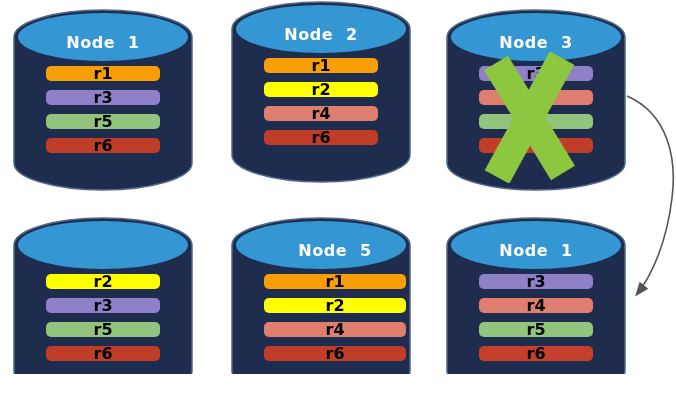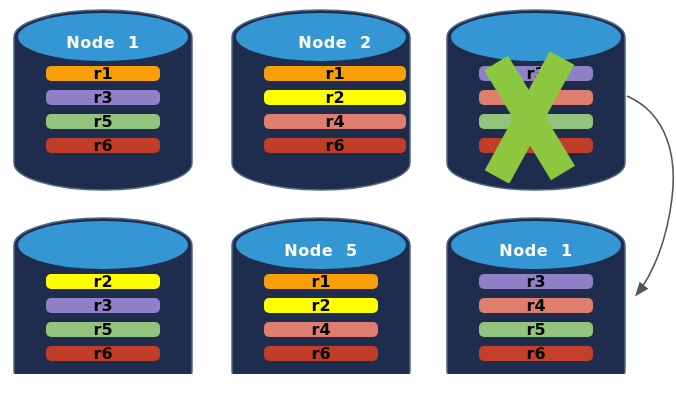--- a/index.html
+++ b/index.html
@@ -6,24 +6,24 @@
   .canvas {
     position: relative;
     width: 676px;
     height: 374px;
     background: #ffffff;
     overflow: hidden;
     font-family: "DejaVu Sans", "Liberation Sans", sans-serif;
   }
   .node { position: absolute; width: 180px; height: 183px; }
   .pos-1 { left: 13px;  top: 8px; }
-  .pos-2 { left: 231px; top: 8px; padding-left: 28px; }
+  .pos-2 { left: 231px; top: 0; }
   .pos-3 { left: 446px; top: 8px; }
   .pos-4 { left: 13px;  top: 216px; }
-  .pos-5 { left: 231px; top: 216px; }
+  .pos-5 { left: 231px; top: 216px; padding-left: 28px; }
   .pos-6 { left: 446px; top: 216px; }
   .cyl { position: absolute; left: 0; top: 0; }
   .node-title {
     position: absolute;
     left: 0; right: 0; top: 18px;
     height: 34px; line-height: 34px;
     text-align: center;
     color: #ffffff;
     font-size: 16px;
     font-weight: bold;
@@ -106,20 +106,21 @@
           <span>r6</span>
         </div>
     </div>
   </div>
 
   <div class="node pos-3">
     <svg class="cyl" width="180" height="183" viewBox="0 0 180 183">
       <path stroke-width="1.5" d="M1 29 A 89 27 0 0 1 179 29 L 179 155 A 89 27 0 0 1 1 155 Z" fill="#1E2D4E" stroke="#53678C"></path>
       <ellipse cx="90" cy="29" rx="85" ry="24" fill="#3497D4"></ellipse>
     </svg>
+    <div class="node-title">Node 3</div>
     <div class="bars">
       <div class="bar" style="background: rgb(144, 128, 199);">
           <span>r3</span>
         </div>
       <div class="bar" style="background: rgb(223, 126, 110);">
           <span></span>
         </div>
       <div class="bar" style="background: rgb(147, 196, 125);">
           <span></span>
         </div>

